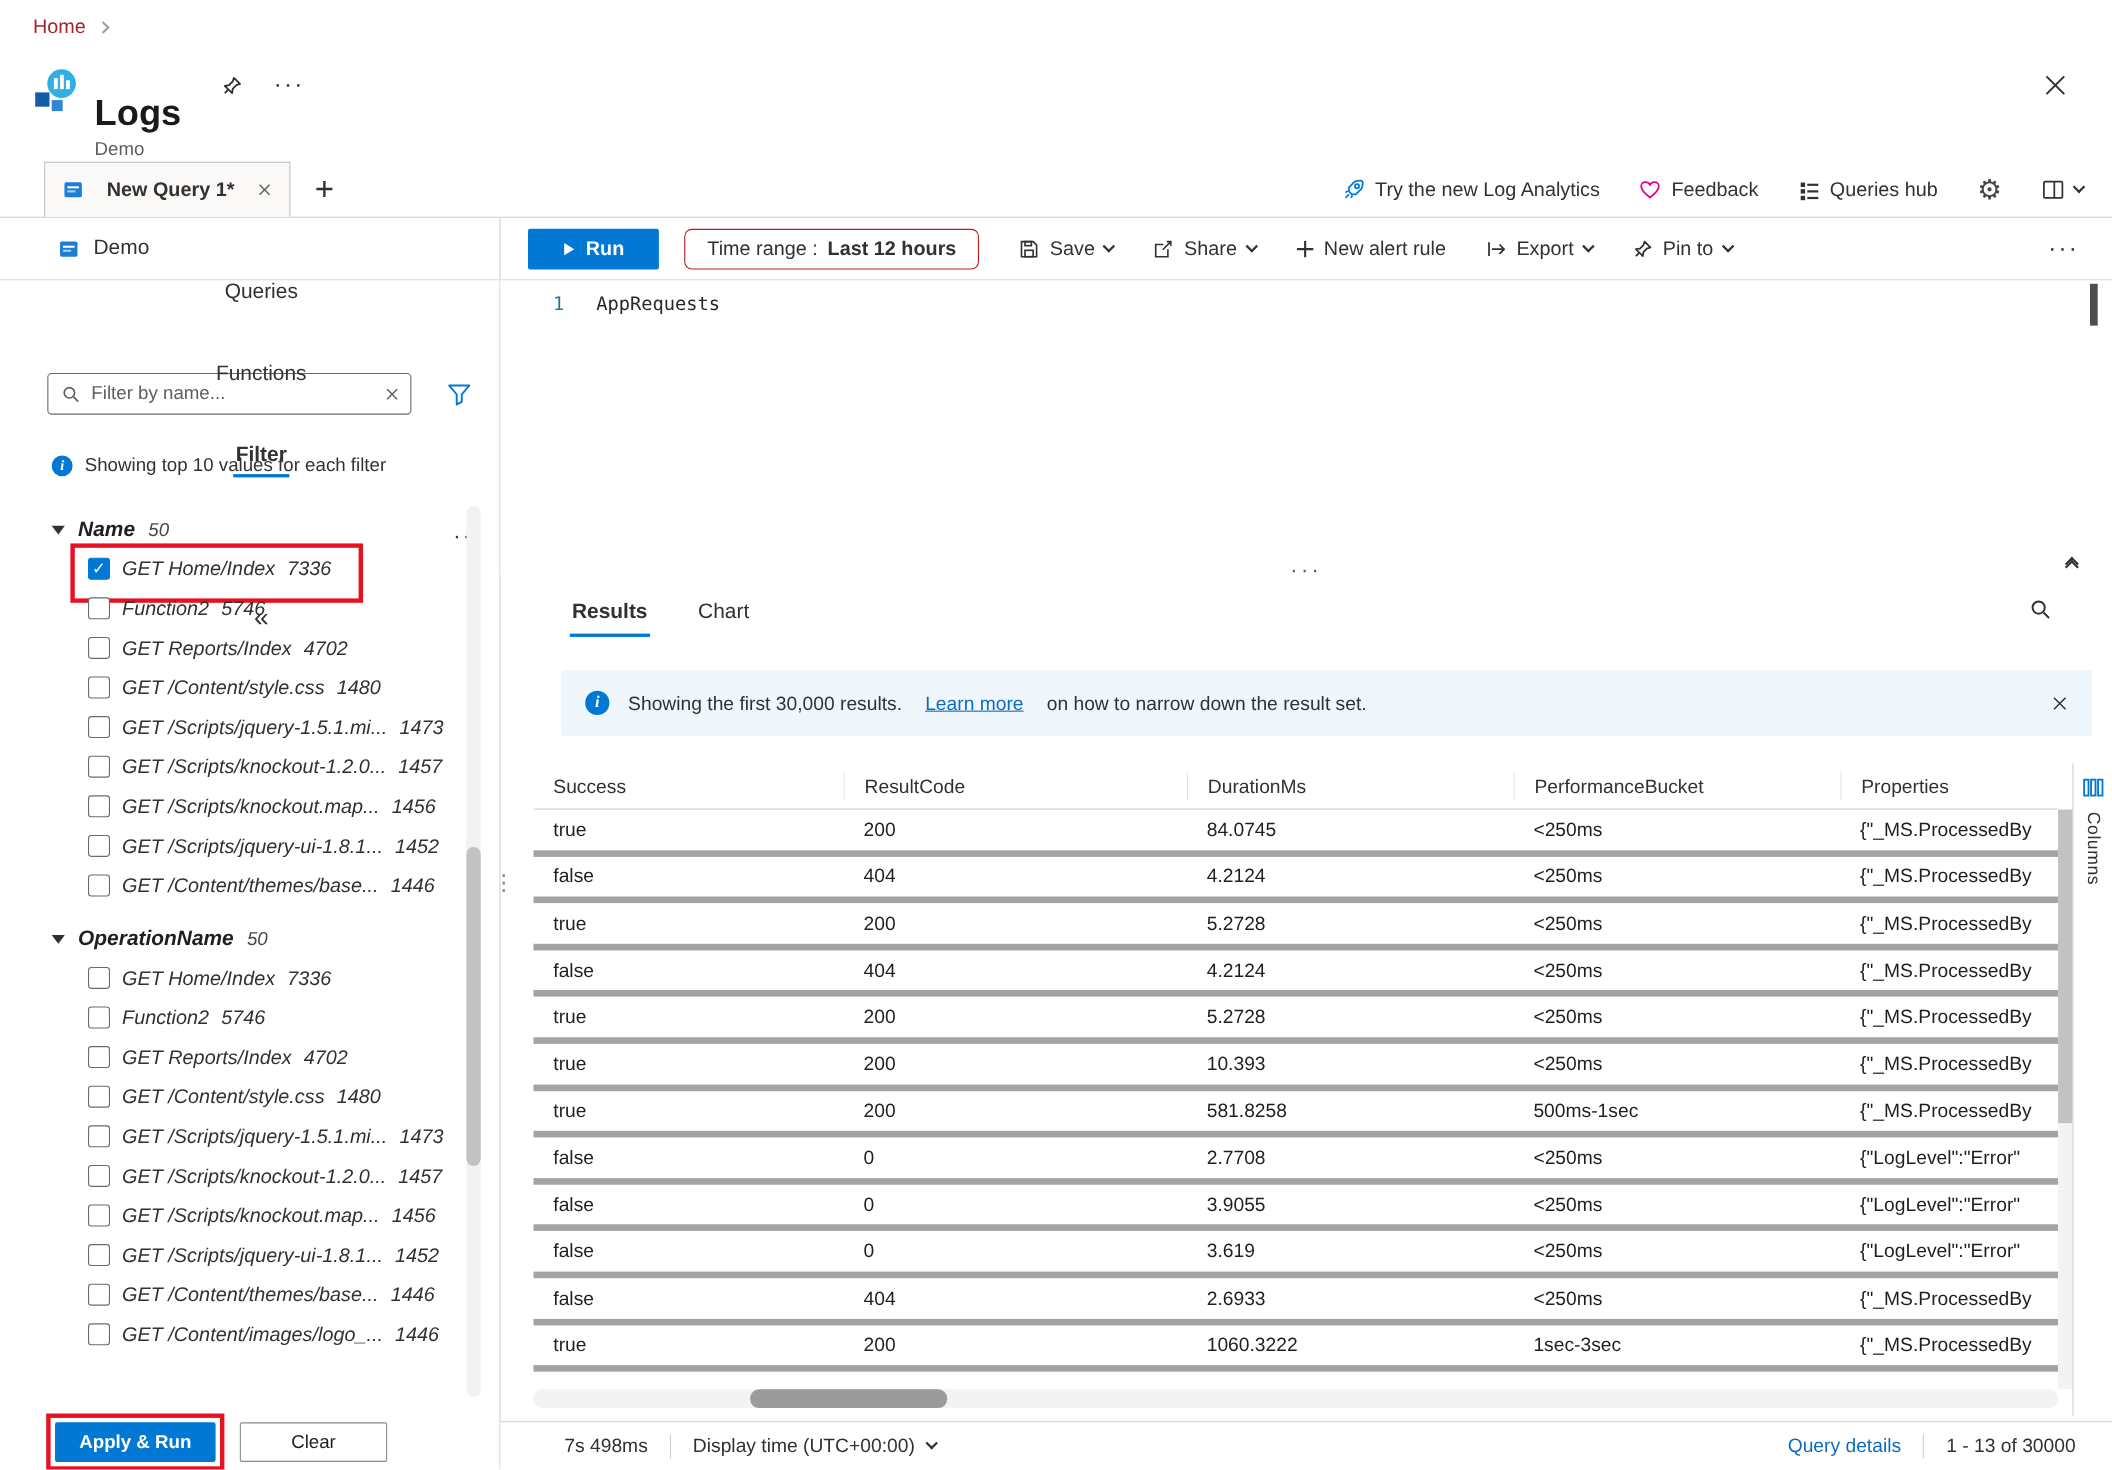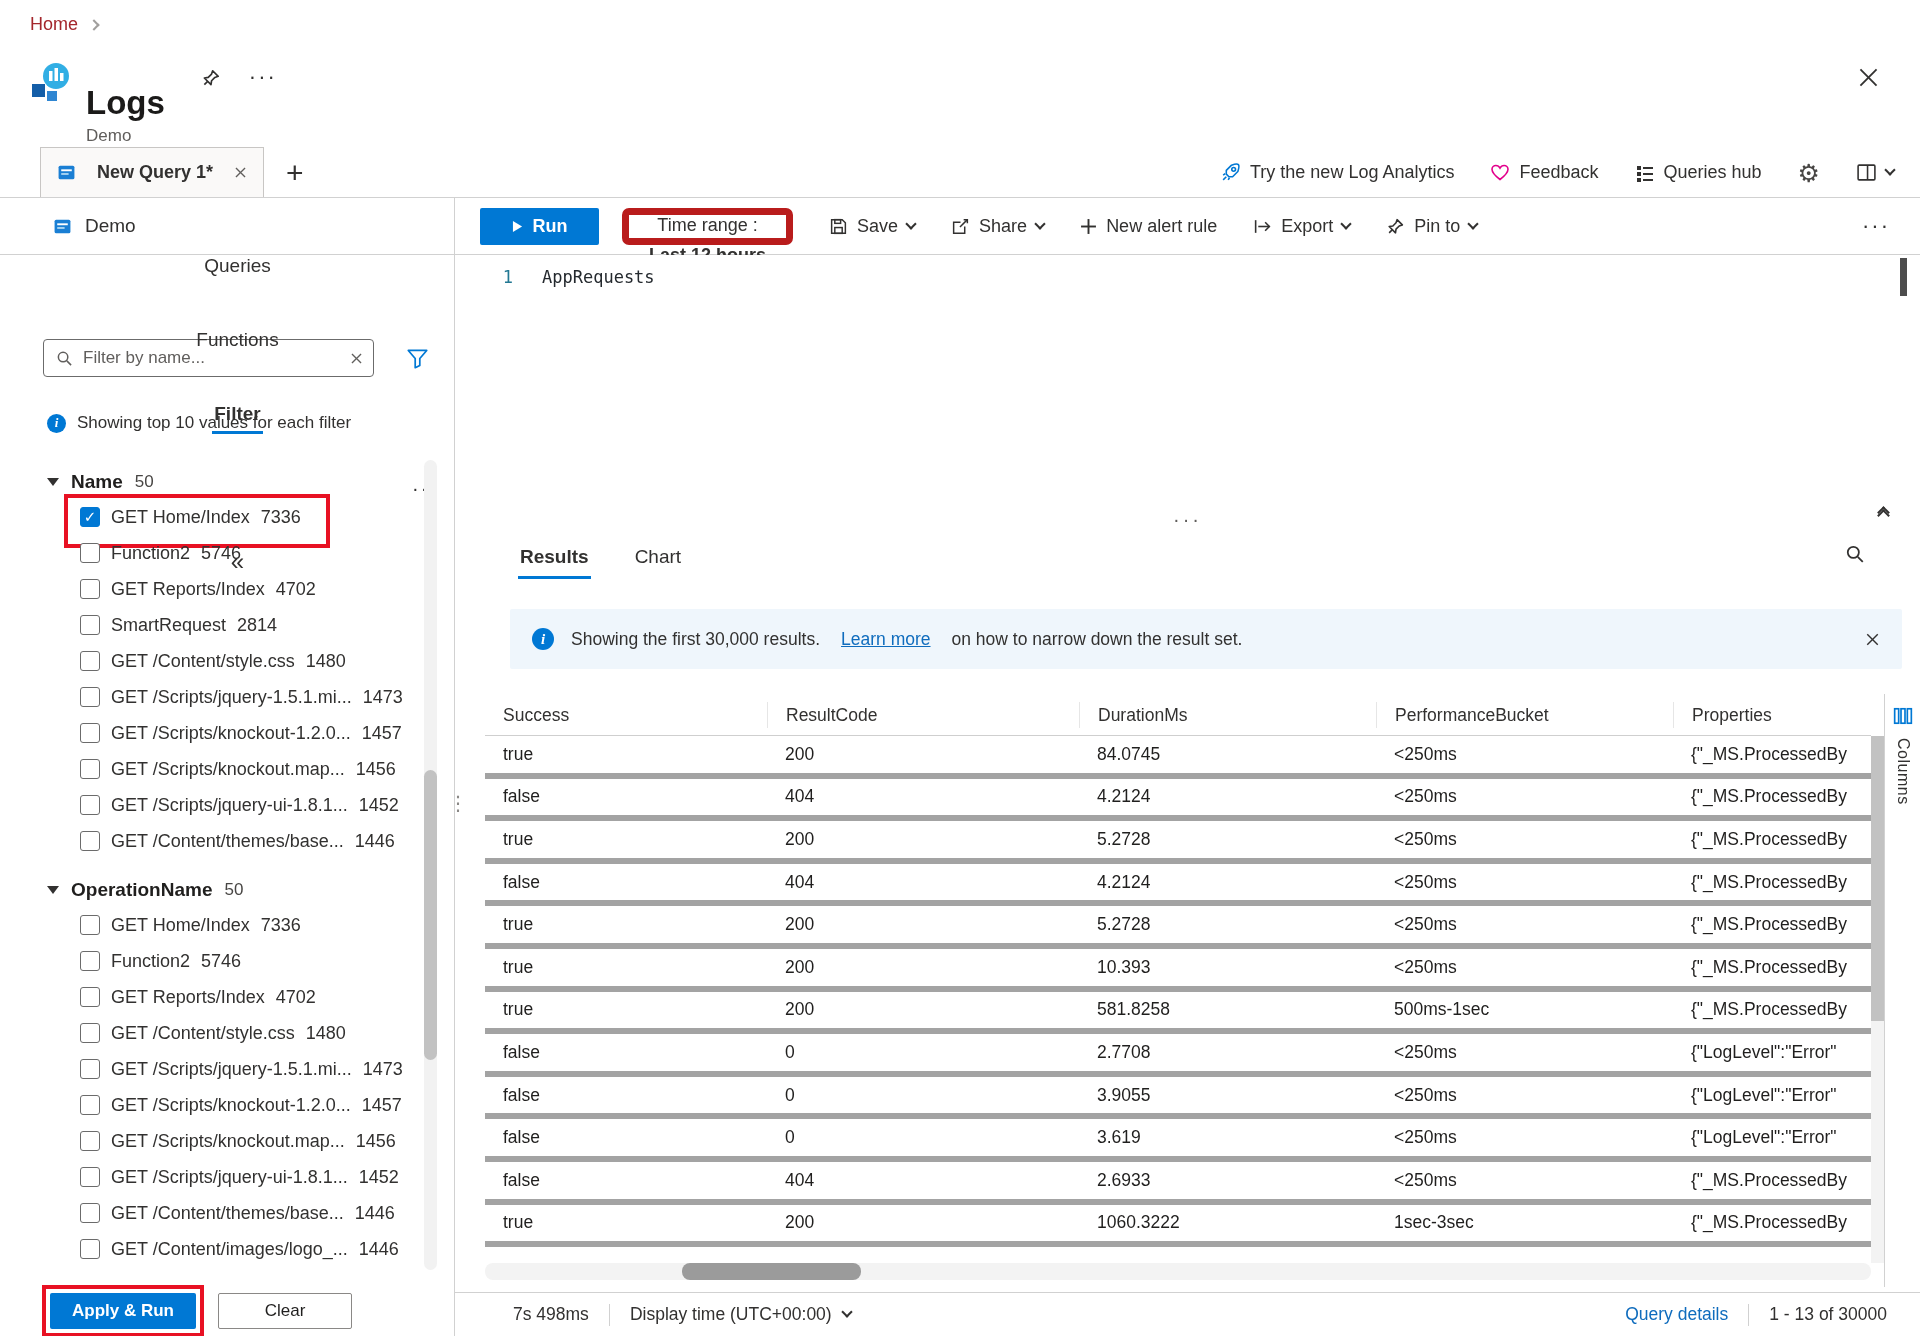--- a/index.html
+++ b/index.html
@@ -30,39 +30,39 @@
 .tab-actions { margin-left:auto; display:flex; align-items:center; gap:36px; padding-right:26px; font-size:18px; align-self:center; }
 .action { display:flex; align-items:center; gap:9px; }
 .gear { font-size:25px; color:#484644; line-height:20px; }
 .chev-d { width:8px; height:8px; border-right:2px solid #323130; border-bottom:2px solid #323130; transform:rotate(45deg); display:inline-block; margin-top:-5px; }
 
 
 .scope-row { position:absolute; top:198px; left:0; right:0; height:57px; border-bottom:1px solid #d1d1d1; display:flex; }
 .scope { width:455px; border-right:1px solid #d1d1d1; display:flex; align-items:center; gap:13px; padding-left:53px; font-size:19px; }
 .toolbar { flex:1; display:flex; align-items:center; padding:0 30px 0 25px; font-size:18px; }
 .run-btn { width:119px; height:37px; background:#0078d4; border:none; border-radius:2px; color:#fff; font-size:18px; font-weight:bold; display:flex; align-items:center; justify-content:center; gap:10px; font-family:inherit; }
-.time-pill { margin-left:23px; height:37px; border:7px solid #b91c1c; border-radius:7px; background:#fff; padding:0 20px; display:flex; align-items:center; gap:9px; font-size:18px; font-family:inherit; color:#323130; white-space:nowrap;flex-direction:column; }
+.time-pill { margin-left:23px; height:37px; border:1px solid #b91c1c; border-radius:7px; background:#fff; padding:0 20px; display:flex; align-items:center; gap:9px; font-size:18px; font-family:inherit; color:#323130; white-space:nowrap; }
 .tb-item { display:flex; align-items:center; gap:9px; margin-left:36px; white-space:nowrap; }
 .tb-more { margin-left:auto; font-size:22px; letter-spacing:2px; color:#323130; }
 
 
 .sidebar { position:absolute; top:255px; left:0; width:455px; bottom:0; border-right:1px solid #d1d1d1; background:#fff; }
 .sb-tabs { display:flex; align-items:center; height:62px; padding:0 16px 0 37px; gap:52px; font-size:19px;flex-direction:column; }
 .sb-tab { position:relative; }
 .sb-tab.active { font-weight:bold; }
 .sb-tab.active::after { content:""; position:absolute; left:-2px; right:-2px; bottom:-9px; height:3px; background:#0078d4; }
 .sb-more { margin-left:auto; font-size:20px; letter-spacing:2px; }
 .sb-collapse { font-size:24px; line-height:20px; }
 .sb-search { margin:22px 0 0 43px; width:331px; height:38px; border:1px solid #6b6b6b; border-radius:4px; display:flex; align-items:center; padding:0 10px 0 12px; gap:10px; }
 .sb-search input { border:none; outline:none; flex:1; font-family:inherit; font-size:17px; color:#323130; min-width:0; background:transparent; }
 .sb-search input::placeholder { color:#605e5c; }
 .sb-funnel { position:absolute; top:92px; left:406px; }
 .sb-info { margin:36px 0 0 47px; display:flex; align-items:center; gap:11px; font-size:17px; }
 .info-badge { flex:none; width:19px; height:19px; border-radius:50%; background:#0078d4; color:#fff; font-size:13px; font-weight:bold; font-style:italic; font-family:"Liberation Serif",serif; display:flex; align-items:center; justify-content:center; }
-.sb-groups { margin-top:32px; }
+.sb-groups { margin-top:32px;font-style:italic; }
 .sb-group + .sb-group { margin-top:14px; }
 .group-header { display:flex; align-items:center; gap:12px; padding-left:47px; height:34px; }
 .tri { width:0; height:0; border-left:6px solid transparent; border-right:6px solid transparent; border-top:8px solid #323130; }
 .group-name { font-weight:bold; font-size:19px; color:#201f1e; }
 .group-count { font-size:17px; color:#484644; }
 .filter-item { position:relative; display:flex; align-items:center; height:36px; padding-left:80px; gap:11px; font-size:18px; }
 .cb { flex:none; width:20px; height:20px; border:1.5px solid #6b6b6b; border-radius:3px; background:#fff; position:relative; }
 .cb.checked { background:#0078d4; border-color:#0078d4; }
 .cb.checked::after { content:"✓"; position:absolute; inset:0; color:#fff; font-size:15px; font-weight:bold; display:flex; align-items:center; justify-content:center; }
 .fi-label { white-space:nowrap; overflow:hidden; }
@@ -355,25 +355,20 @@
               <span class="fi-label" data-interactable="false">Function2</span>
               <span class="fi-count" data-interactable="false">5746</span>
             </div>
 
             <div class="filter-item" data-interactable="true">
               <span class="cb" data-interactable="true"></span>
               <span class="fi-label" data-interactable="false">GET Reports/Index</span>
               <span class="fi-count" data-interactable="false">4702</span>
             </div>
 
-            <div class="filter-item" data-interactable="true">
-              <span class="cb" data-interactable="true"></span>
-              <span class="fi-label" data-interactable="false">SmartRequest</span>
-              <span class="fi-count" data-interactable="false">2814</span>
-            </div>
 
             <div class="filter-item" data-interactable="true">
               <span class="cb" data-interactable="true"></span>
               <span class="fi-label" data-interactable="false">GET /Content/style.css</span>
               <span class="fi-count" data-interactable="false">1480</span>
             </div>
 
             <div class="filter-item" data-interactable="true">
               <span class="cb" data-interactable="true"></span>
               <span class="fi-label" data-interactable="false">GET /Scripts/jquery-1.5.1.mi...</span>

